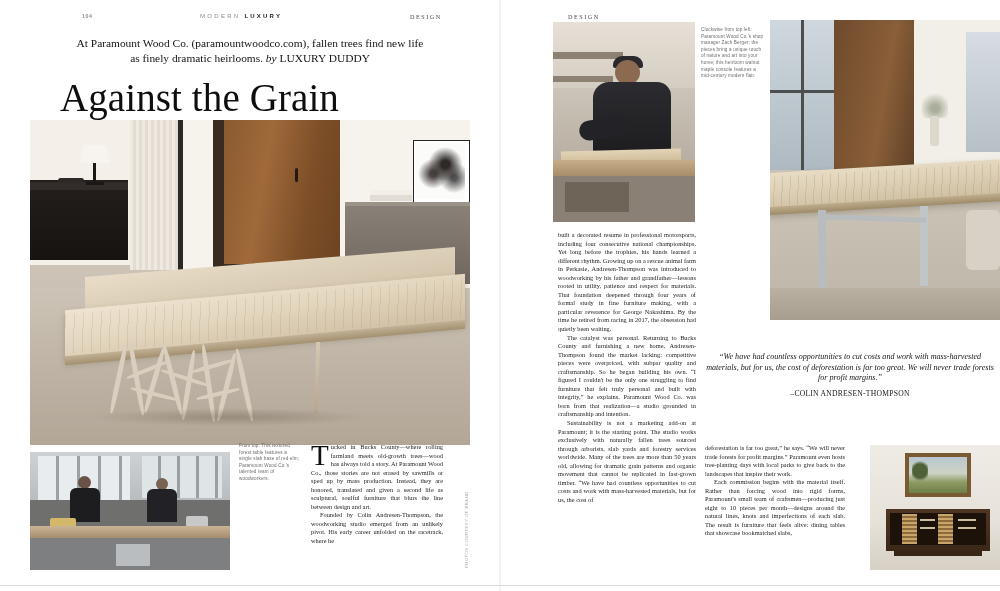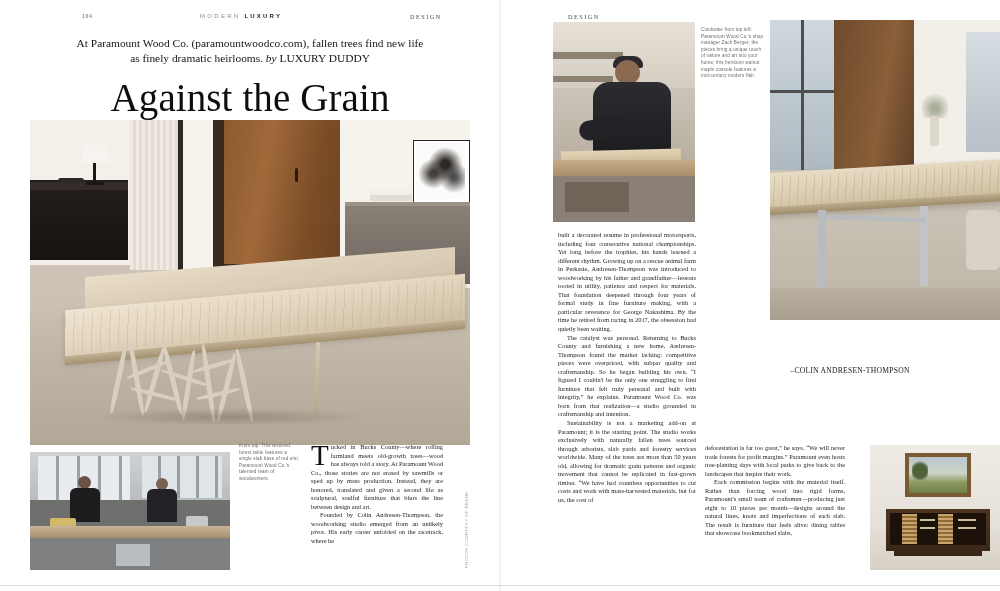--- a/index.html
+++ b/index.html
@@ -32,21 +32,21 @@
   }
   .masthead b{color:#1c1c1c;font-weight:700;letter-spacing:2.2px;}
 
   
   .deck{
     position:absolute;left:60px;top:36px;width:380px;text-align:center;
     font-size:11.4px;line-height:14.6px;color:#141414;
   }
   .deck .byline-it{font-style:italic;}
   .headline{
-    position:absolute;left:60px;top:76px;width:380px;text-align:center;
+    position:absolute;left:60px;top:76px;width:380px;
     font-size:39px;line-height:44px;letter-spacing:.1px;color:#0e0e0e;
     font-weight:400;
   }
 
   
   .photo{position:absolute;overflow:hidden;background:#d8d2ca;}
   .photo *{pointer-events:none;}
 
   
   .hero{left:30px;top:120px;width:440px;height:325px;
@@ -210,21 +210,21 @@
 
   
   .caption{
     position:absolute;font-family:"Liberation Sans",sans-serif;
     font-size:4.6px;line-height:6.6px;color:#6d6d6d;letter-spacing:.15px;
   }
 
   
   .pullwrap{position:absolute;left:705px;top:352px;width:290px;text-align:center;}
   .pullquote{font-style:italic;font-size:8.1px;line-height:10.6px;color:#171717;}
-  .pullattr{font-size:7.6px;letter-spacing:.25px;color:#171717;margin-top:14px;}
+  .pullattr{font-size:7.6px;letter-spacing:.25px;color:#171717;margin-top:5px;}
 
   
   .vcredit{
     position:absolute;font-family:"Liberation Sans",sans-serif;
     font-size:4.2px;letter-spacing:.5px;color:#a5a5a5;
     transform:rotate(-90deg);transform-origin:left top;white-space:nowrap;
   }
 </style>
 </head>
 <body>
@@ -356,20 +356,21 @@
       <div class="bt-chair"></div>
     </div>
 
     <div class="col" style="left:58px;top:231px;width:138px;">
       <p class="first">built a decorated resume in professional motorsports, including four consecutive national championships. Yet long before the trophies, his hands learned a different rhythm. Growing up on a rescue animal farm in Perkasie, Andresen-Thompson was introduced to woodworking by his father and grandfather—lessons rooted in utility, patience and respect for materials. That foundation deepened through four years of formal study in fine furniture making, with a particular reverence for George Nakashima. By the time he retired from racing in 2017, the obsession had quietly been waiting.</p>
       <p>The catalyst was personal. Returning to Bucks County and furnishing a new home, Andresen-Thompson found the market lacking: competitive pieces were overpriced, with subpar quality and craftsmanship. So he began building his own. “I figured I couldn't be the only one struggling to find furniture that felt truly personal and built with integrity,” he explains. Paramount Wood Co. was born from that realization—a studio grounded in craftsmanship and intention.</p>
       <p>Sustainability is not a marketing add-on at Paramount; it is the starting point. The studio works exclusively with naturally fallen trees sourced through arborists, slab yards and forestry services worldwide. Many of the trees are more than 50 years old, allowing for dramatic grain patterns and organic movement that cannot be replicated in fast-grown timber. “We have had countless opportunities to cut costs and work with mass-harvested materials, but for us, the cost of</p>
     </div>
 
     <div class="pullwrap" style="left:205px;">
+      <div class="pullquote">“We have had countless opportunities to cut costs and work with mass-harvested materials, but for us, the cost of deforestation is far too great. We will never trade forests for profit margins.”</div>
       <div class="pullattr">–COLIN ANDRESEN-THOMPSON</div>
     </div>
 
     <div class="col" style="left:205px;top:444px;width:140px;">
       <p class="first">deforestation is far too great,” he says. “We will never trade forests for profit margins.” Paramount even hosts tree-planting days with local parks to give back to the landscapes that inspire their work.</p>
       <p>Each commission begins with the material itself. Rather than forcing wood into rigid forms, Paramount's small team of craftsmen—producing just eight to 10 pieces per month—designs around the natural lines, knots and imperfections of each slab. The result is furniture that feels alive: dining tables that showcase bookmatched slabs,</p>
     </div>
 
     <div class="photo console" style="left:370px;">
       <div class="c-frame"></div>

